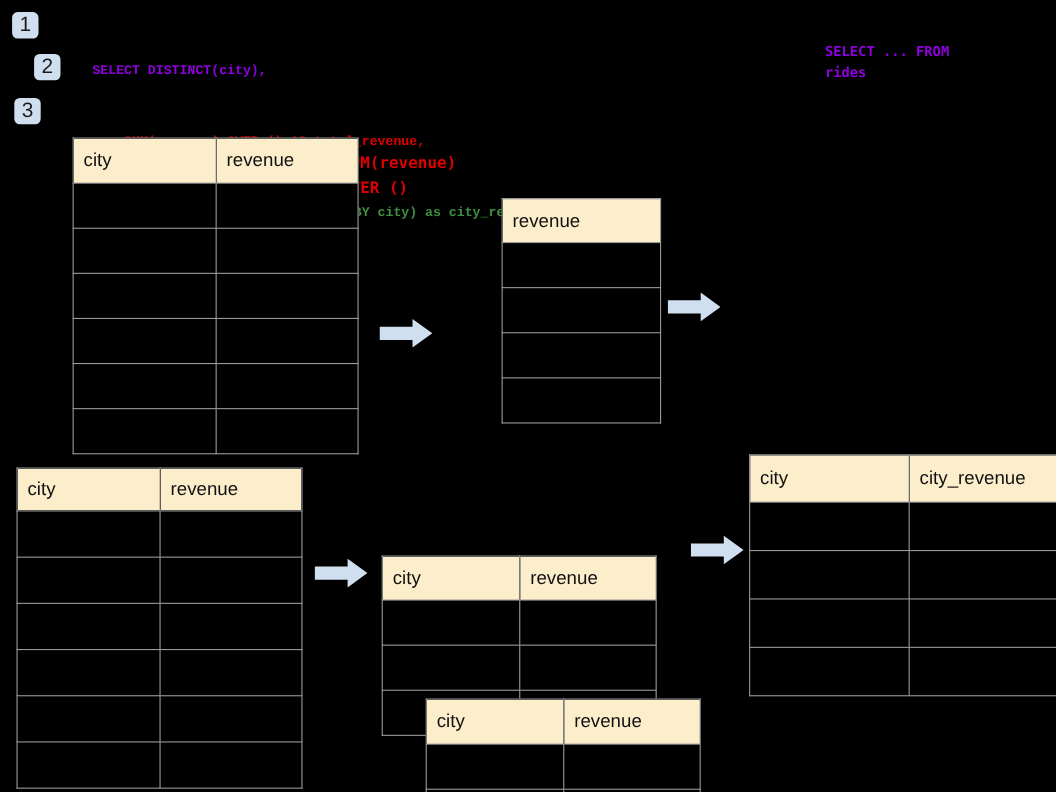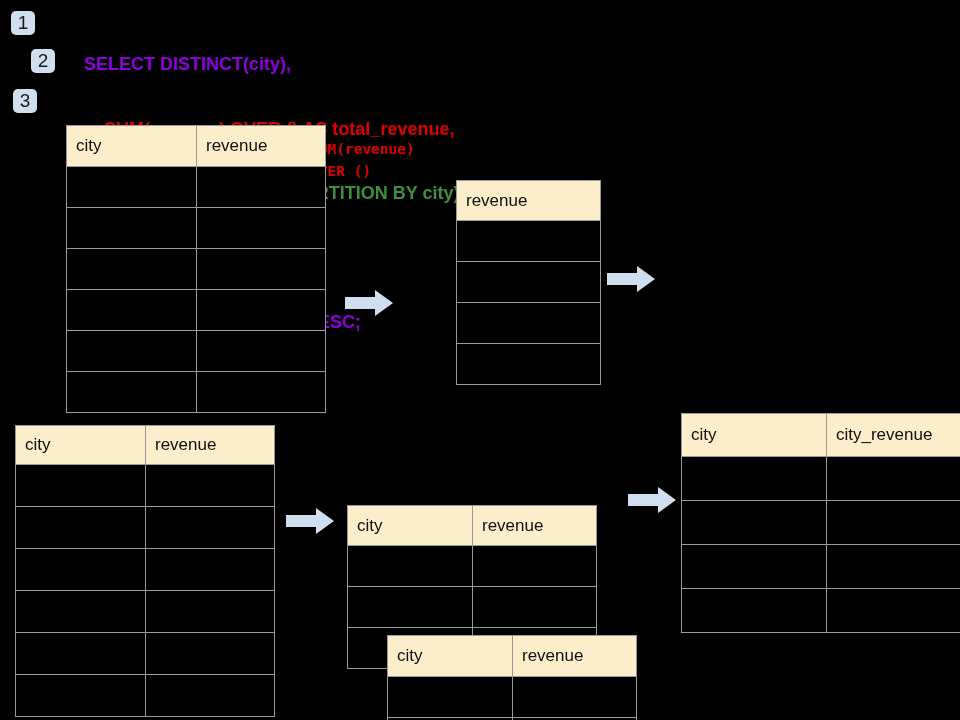--- a/index.html
+++ b/index.html
@@ -33,22 +33,22 @@
     line-height: 23px;
     text-align: center;
     width: 24px;
     height: 24px;
     z-index: 40;
   }
 
   
   .code {
     position: absolute;
-    font-family: Liberation Sans, sans-serif;
-    font-size: 18px;
+    font-family: Liberation Mono, monospace;
+    font-size: 12px;
     font-weight: bold;
     line-height: 21.5px;
     white-space: pre;
     letter-spacing: 0px;
   }
   .code .ln { display: block; }
   .c-purple { color: #8f00e0; }
   .c-red    { color: #e00000; }
   .c-green  { color: #3f8f3f; }
 
@@ -121,20 +121,22 @@
   </div>
 
   <div class="code" style="left:84px; top:11px;">
     <span class="ln c-purple">SELECT DISTINCT(city),</span>
     <span class="ln c-red">    SUM(revenue) OVER () AS total_revenue,</span>
     <span class="ln c-green">    SUM(revenue) OVER (PARTITION BY city) as city_revenue</span>
     <span class="ln c-purple">  FROM rides</span>
     <span class="ln c-purple">  ORDER by city_revenue DESC;</span>
   </div>
 
+  <div class="side-note" style="left:750px; top:37px;">SELECT ... FROM
+rides</div>
 
   <div class="annot annot-red" style="left:310px; top:138px;">SUM(revenue)
 OVER ()</div>
 
 
   <table class="tbl" style="left:66px; top:125px; width:239px; z-index:10;">
     <tbody>
         <tr>
       <td class="hdr" style="width:120px; height:40px;">city</td>
       <td class="hdr" style="width:119px; height:40px;">revenue</td>

